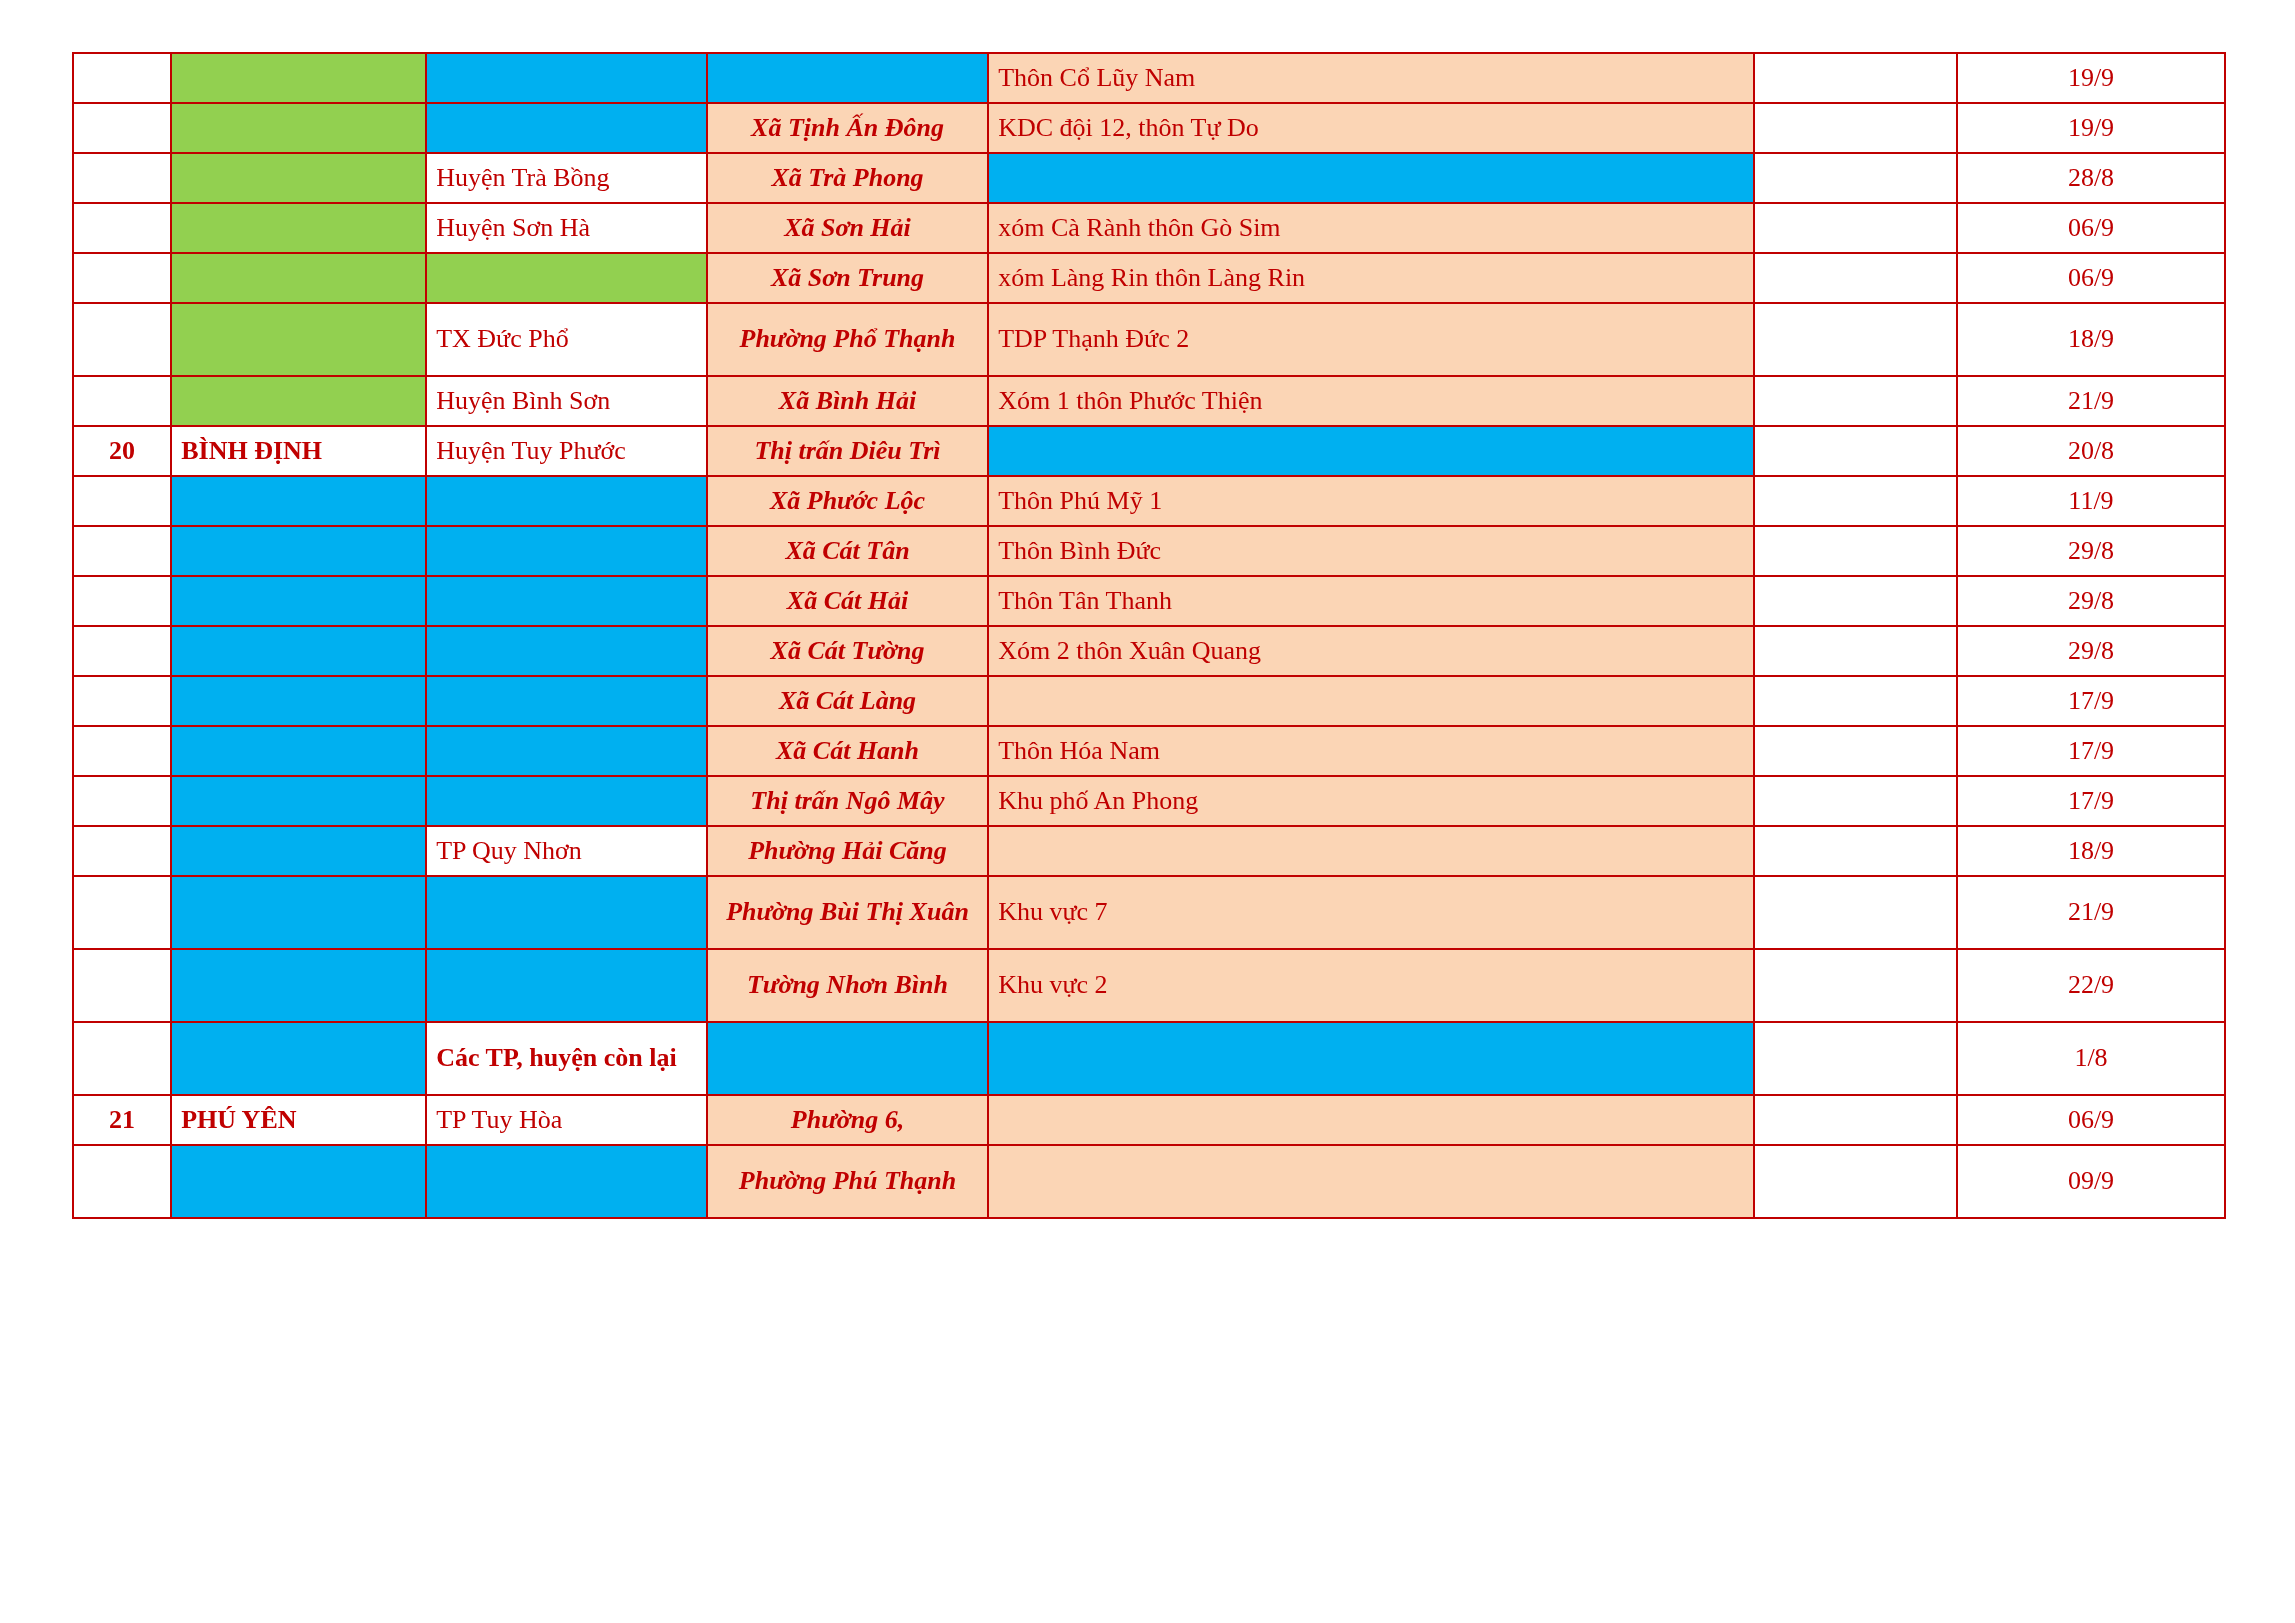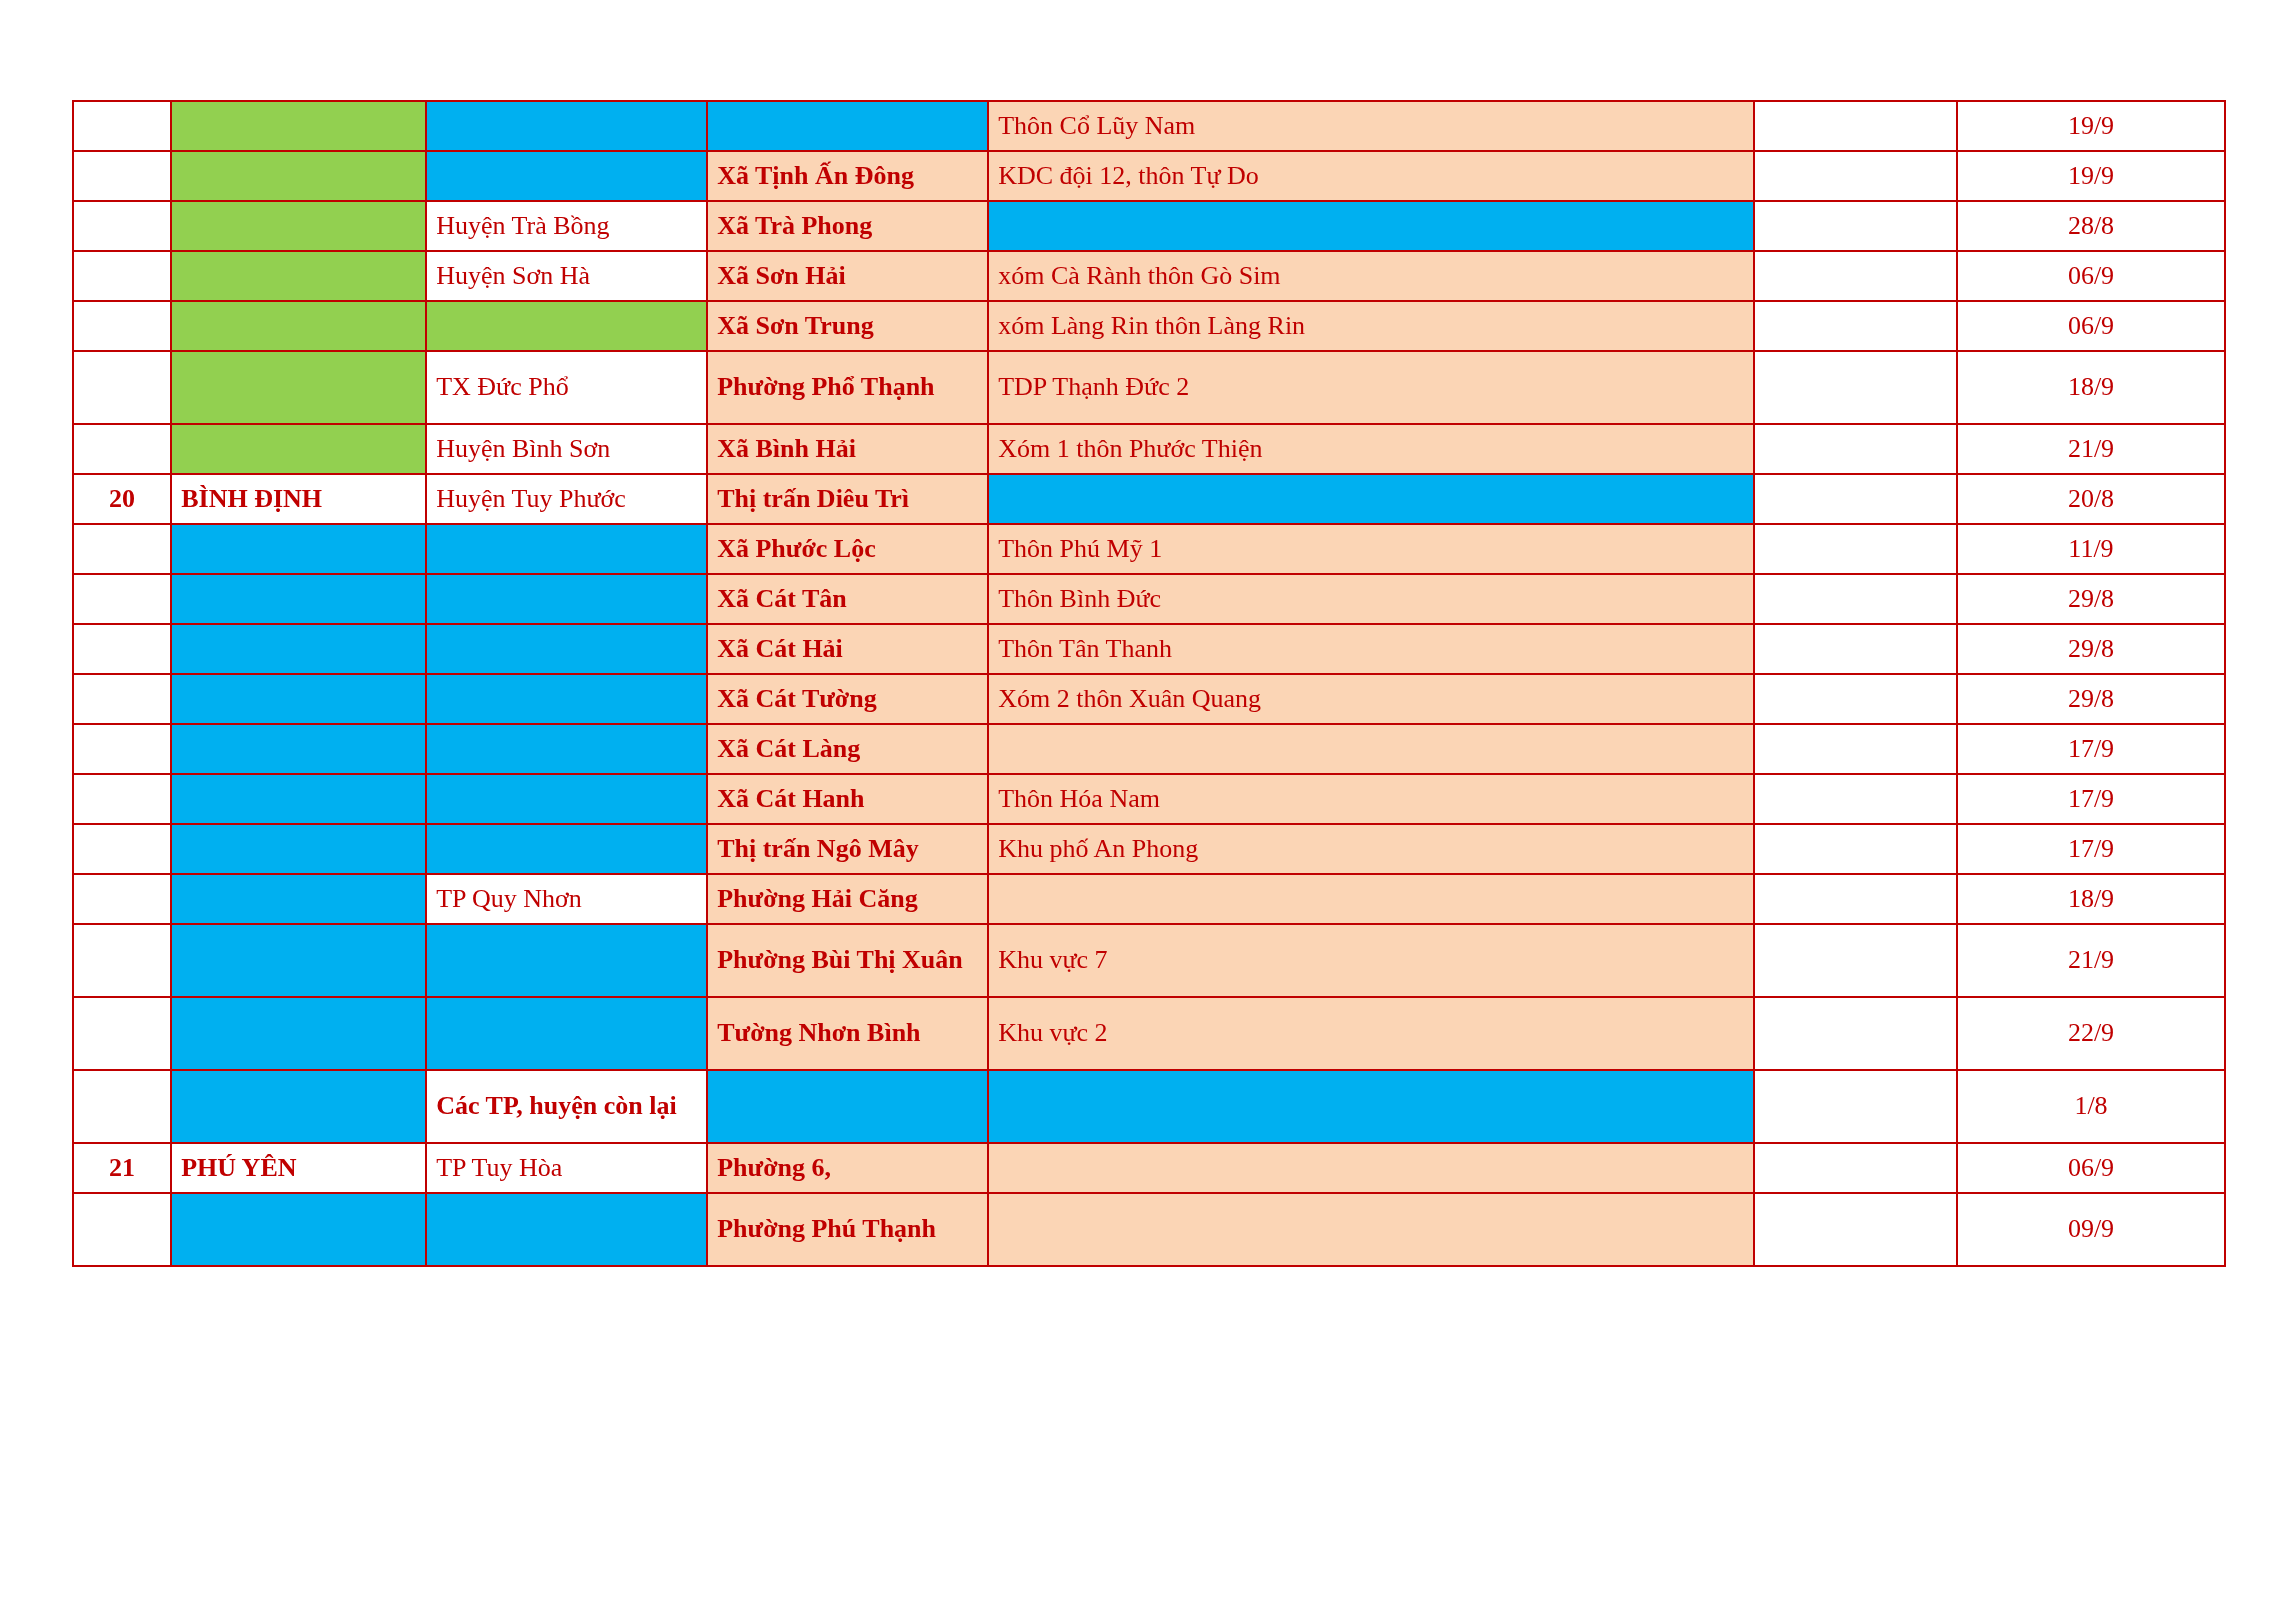--- a/index.html
+++ b/index.html
@@ -11,21 +11,21 @@
     font-family: "Liberation Serif", serif;
     width: 2295px;
     height: 1623px;
     overflow: hidden;
   }
   .page {
     position: relative;
     width: 2295px;
     height: 1623px;
     box-sizing: border-box;
-    padding: 100px 72px 0 72px;
+    padding: 52px 72px 0 72px;
   }
   table.doc-table {
     border-collapse: collapse;
     table-layout: fixed;
     width: 2153px;
     margin: 0;
   }
   table.doc-table td {
     border: 2px solid #c00000;
     padding: 6.5px 9.2px;
@@ -42,21 +42,21 @@
   col.c-prov  { width: 255px; }
   col.c-dist  { width: 281px; }
   col.c-ward  { width: 281px; }
   col.c-area  { width: 766px; }
   col.c-blank { width: 203px; }
   col.c-date  { width: 268px; }
 
   .no      { text-align: center; font-weight: bold; color: #000000; font-size: 26px; }
   .prov    { font-weight: bold; color: #000000; font-size: 26px; }
   .dist    { color: #000000; font-size: 26px; }
-  .ward    { font-weight: bold; color: #000000; font-size: 26px; }
+  .ward    { font-weight: bold; font-style: italic; color: #000000; font-size: 26px; text-align: center; }
   .area    { color: #c00000; font-size: 26px; }
   .date    { text-align: center; color: #000000; font-size: 26px; }
 
   .fill-green  { background: #92d050; }
   .fill-blue   { background: #00b0f0; }
   .fill-peach  { background: #fbd5b5; }
   .fill-white  { background: #ffffff; }
 
   .tall { height: 73px; }
 </style>

